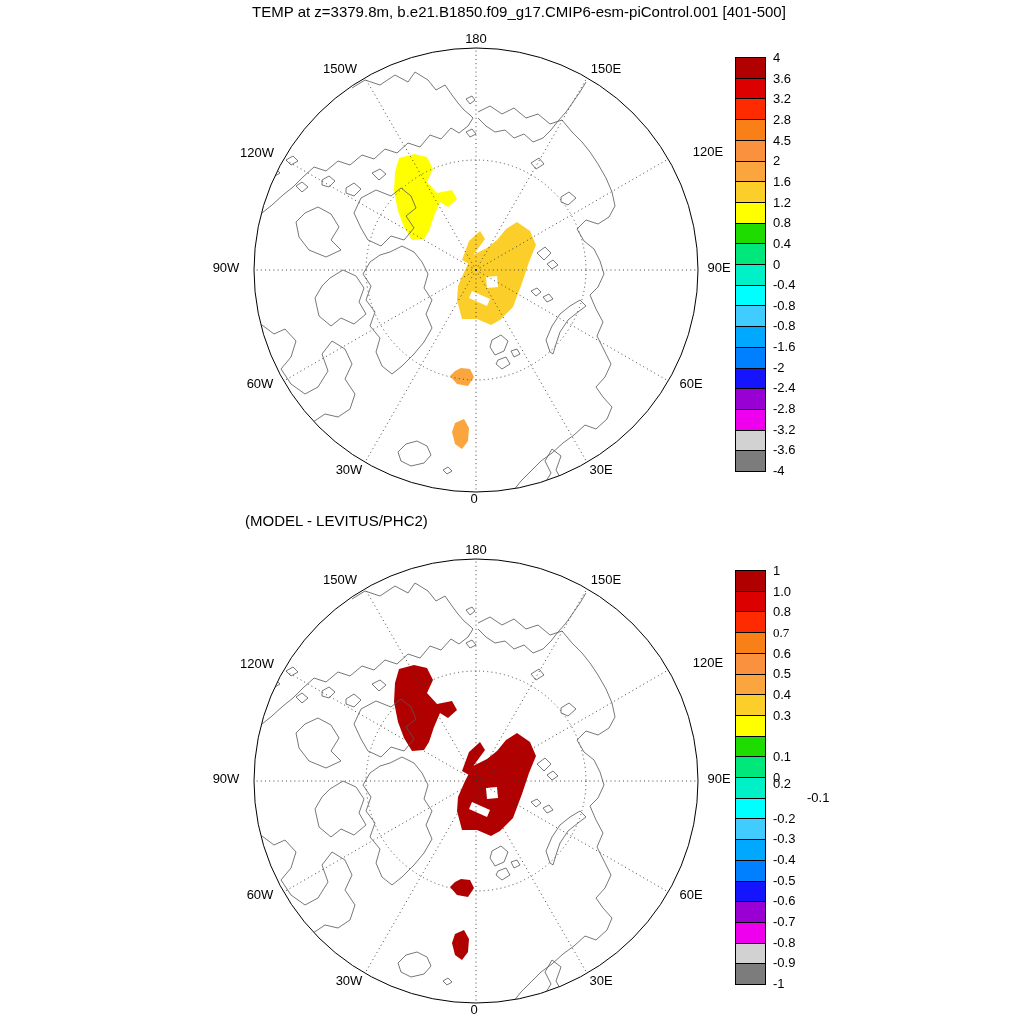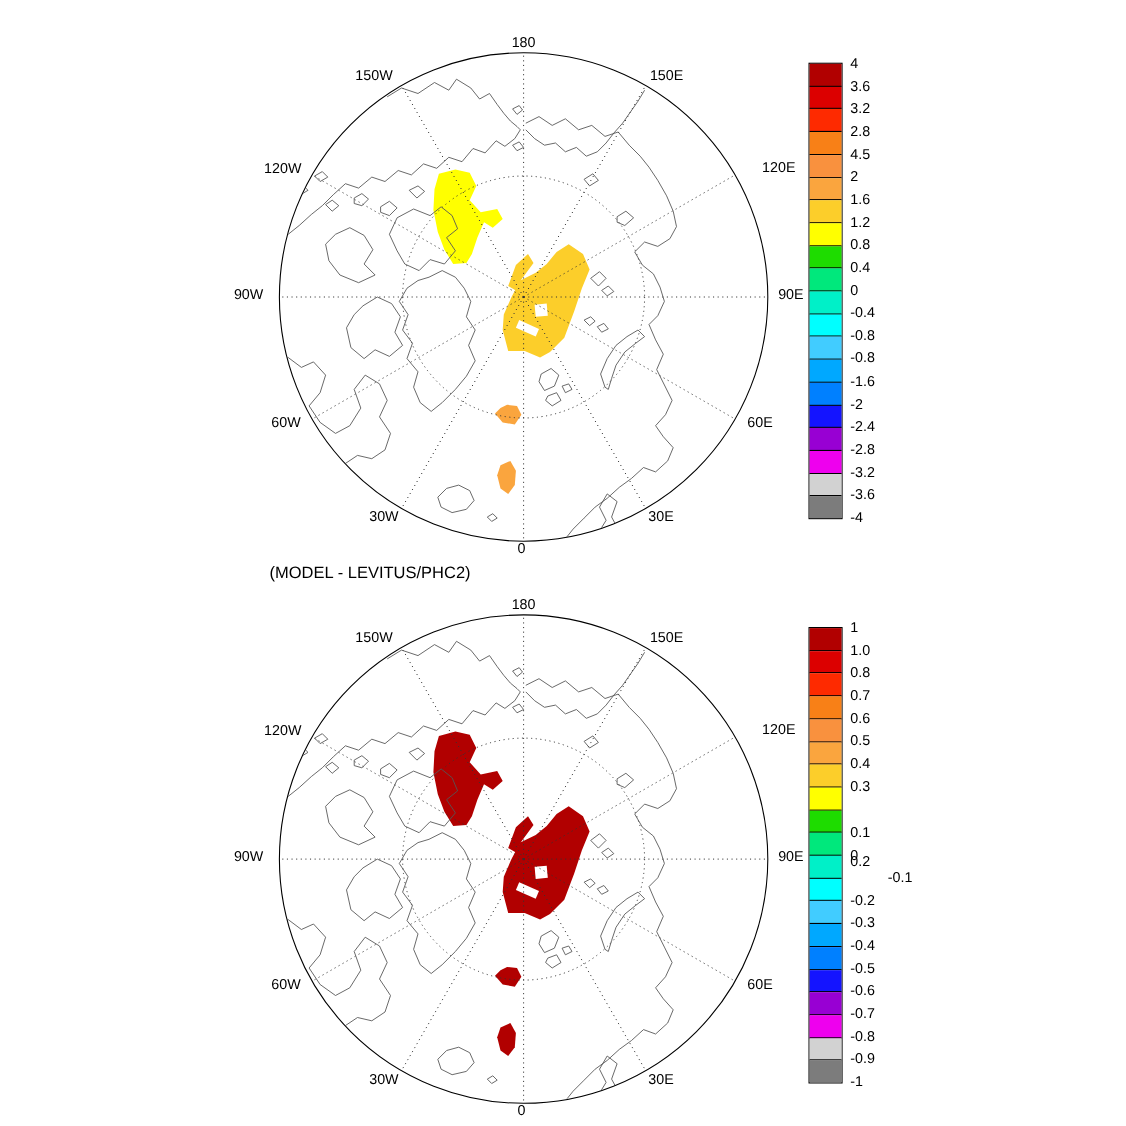--- a/index.html
+++ b/index.html
@@ -17,20 +17,21 @@
             display:flex;flex-direction:column;}
   .cb-cell{flex:1 1 auto;border-bottom:1px solid #000;box-sizing:border-box;}
   .cb-cell:last-child{border-bottom:none;}
   .cb-labels{position:absolute;width:40px;}
   .cb-label{position:absolute;left:0;transform:translateY(-50%);font-size:13px;line-height:1;}
 </style>
 </head>
 <body>
 
 <div id="page">
+  <div class="title">TEMP at z=3379.8m, b.e21.B1850.f09_g17.CMIP6-esm-piControl.001 [401-500]</div>
   <div class="subtitle">(MODEL - LEVITUS/PHC2)</div>
 
   <svg id="fig" width="1024" height="1024" viewBox="0 0 1024 1024">
     <defs>
       <clipPath id="mapclip">
           <circle cx="476" cy="270" r="221.5"></circle>
         </clipPath>
 
       <g id="basemap">
         <g id="gridlines" class="grid">
@@ -212,21 +213,21 @@
       <div class="cb-cell" style="background: rgb(20, 20, 255);"></div>
       <div class="cb-cell" style="background: rgb(152, 0, 211);"></div>
       <div class="cb-cell" style="background: rgb(238, 0, 238);"></div>
       <div class="cb-cell" style="background: rgb(210, 210, 210);"></div>
       <div class="cb-cell" style="background: rgb(124, 124, 124);"></div>
     </div>
   <div id="cb-bottom-labels" class="cb-labels" style="left: 773px; top: 570px; height: 413px;">
       <div class="cb-label" style="top: 0px;">1</div>
       <div class="cb-label" style="top: 20.65px;">1.0</div>
       <div class="cb-label" style="top: 41.3px;">0.8</div>
-      <div class="cb-label" style="top: 61.95px;">0.7</div>
+      <div class="cb-label" style="top: 61.95px; font-family: Liberation Serif, serif;">0.7</div>
       <div class="cb-label" style="top: 82.6px;">0.6</div>
       <div class="cb-label" style="top: 103.25px;">0.5</div>
       <div class="cb-label" style="top: 123.9px;">0.4</div>
       <div class="cb-label" style="top: 144.55px;">0.3</div>
       <div class="cb-label" style="top: 165.2px; margin-top: 48px;">0.2</div>
       <div class="cb-label" style="top: 185.85px;">0.1</div>
       <div class="cb-label" style="top: 206.5px;">0</div>
       <div class="cb-label" style="top: 227.15px; margin-left: 34px;">-0.1</div>
       <div class="cb-label" style="top: 247.8px;">-0.2</div>
       <div class="cb-label" style="top: 268.45px;">-0.3</div>

